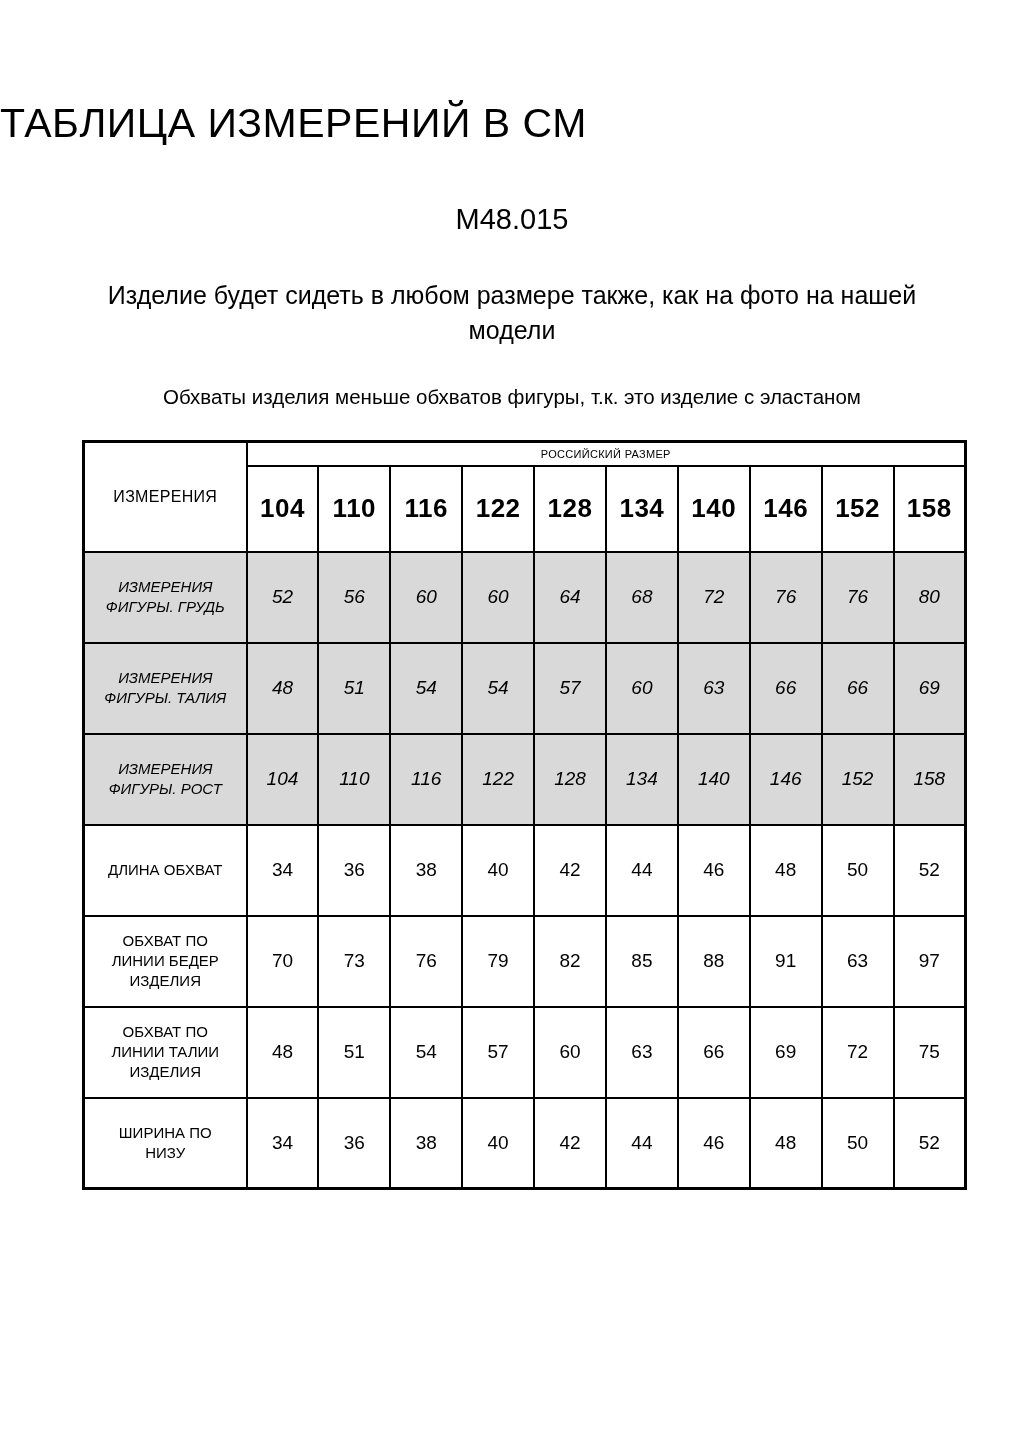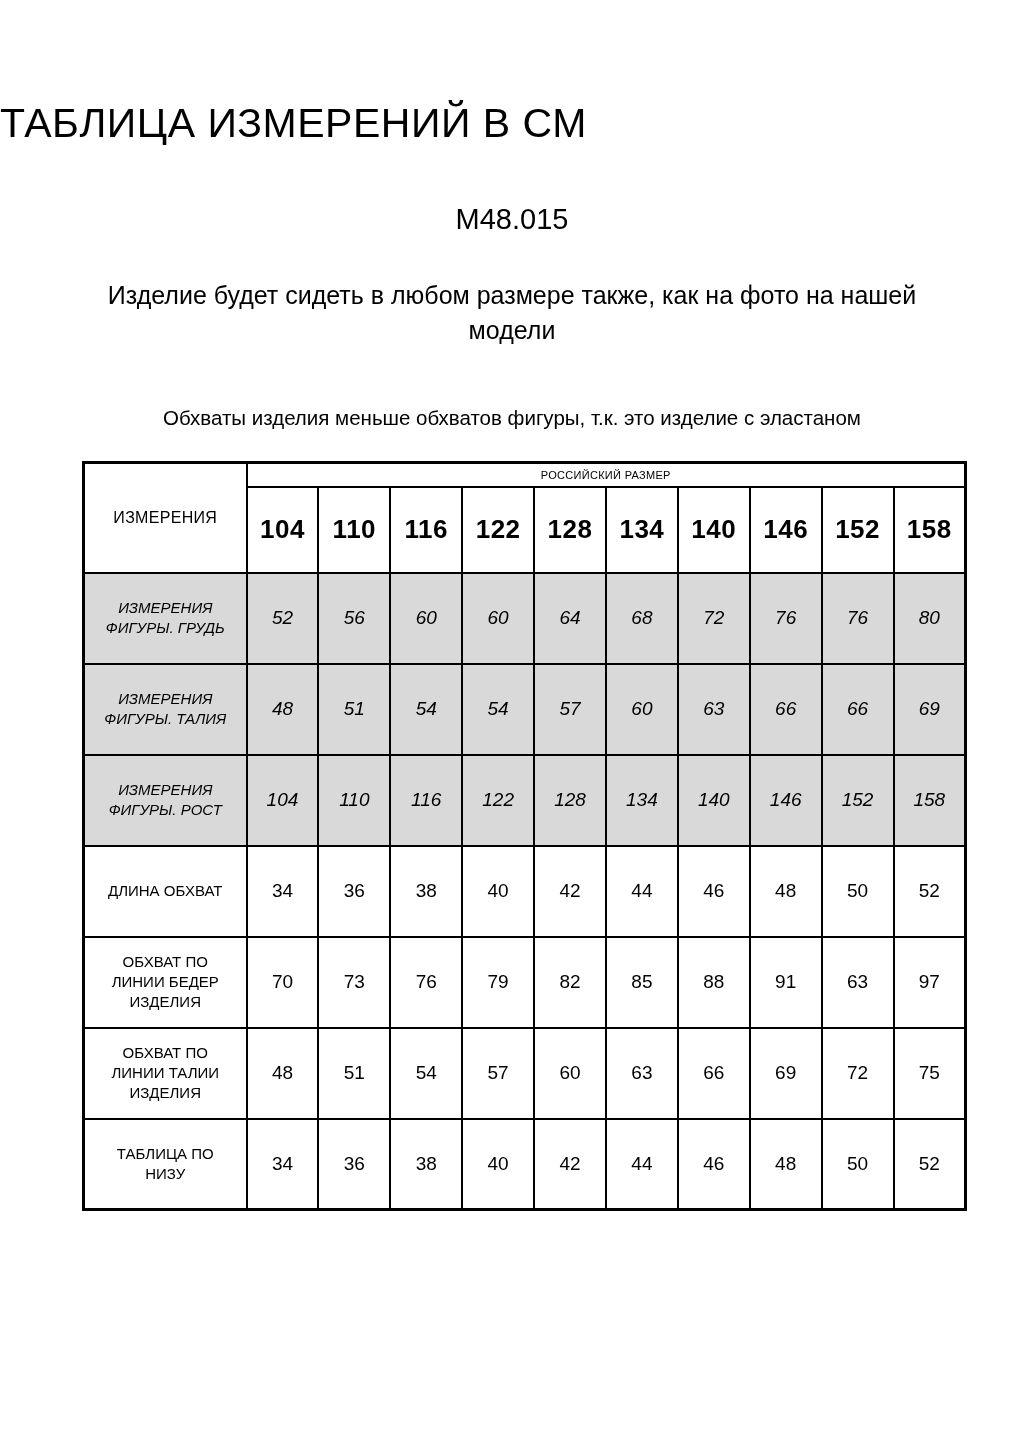--- a/index.html
+++ b/index.html
@@ -35,21 +35,21 @@
     font-weight: 400;
   }
   .subtitle {
     margin: 42px auto 0;
     width: 810px;
     text-align: center;
     font-size: 25px;
     line-height: 1.38;
   }
   .note {
-    margin: 59px auto 0;
+    margin: 38px auto 0;
     width: 900px;
     text-align: center;
     font-size: 20.5px;
   }
   table.size-table {
     border-collapse: collapse;
     table-layout: fixed;
     width: 885px;
     margin: 31px 0 0 82px;
     border: 3px solid #000;
@@ -225,21 +225,21 @@
           <td class="value-cell">57</td>
           <td class="value-cell">60</td>
           <td class="value-cell">63</td>
           <td class="value-cell">66</td>
           <td class="value-cell">69</td>
           <td class="value-cell">72</td>
           <td class="value-cell">75</td>
         </tr>
         <tr class="row-product">
           <td class="row-label">
-            <div>ТАБЛИЦА ПО</div>
+            <div>ШИРИНА ПО</div>
             <div>НИЗУ</div>
           </td>
           <td class="value-cell">34</td>
           <td class="value-cell">36</td>
           <td class="value-cell">38</td>
           <td class="value-cell">40</td>
           <td class="value-cell">42</td>
           <td class="value-cell">44</td>
           <td class="value-cell">46</td>
           <td class="value-cell">48</td>

